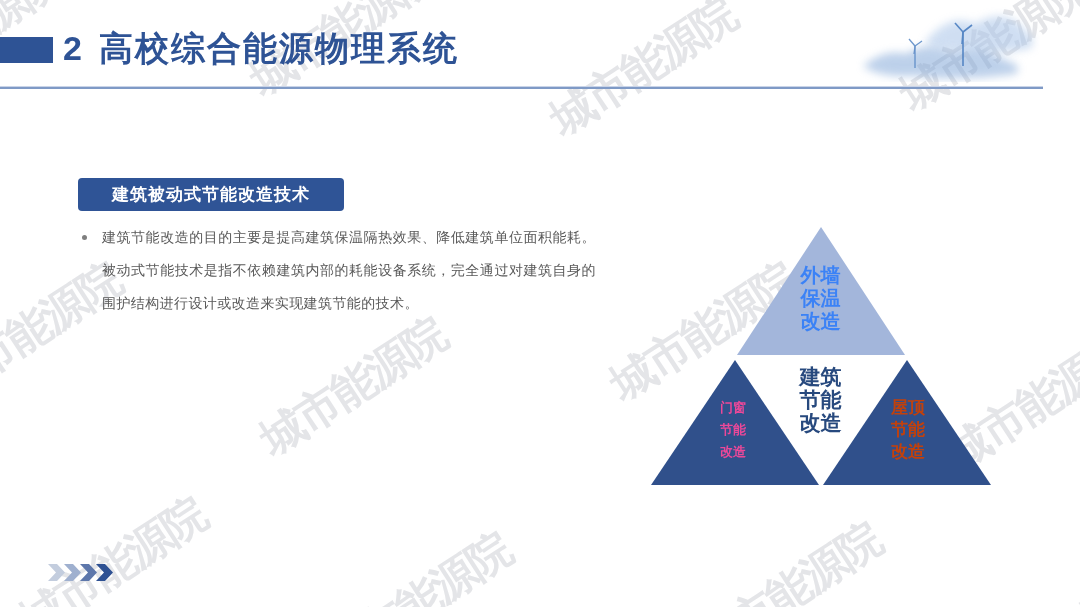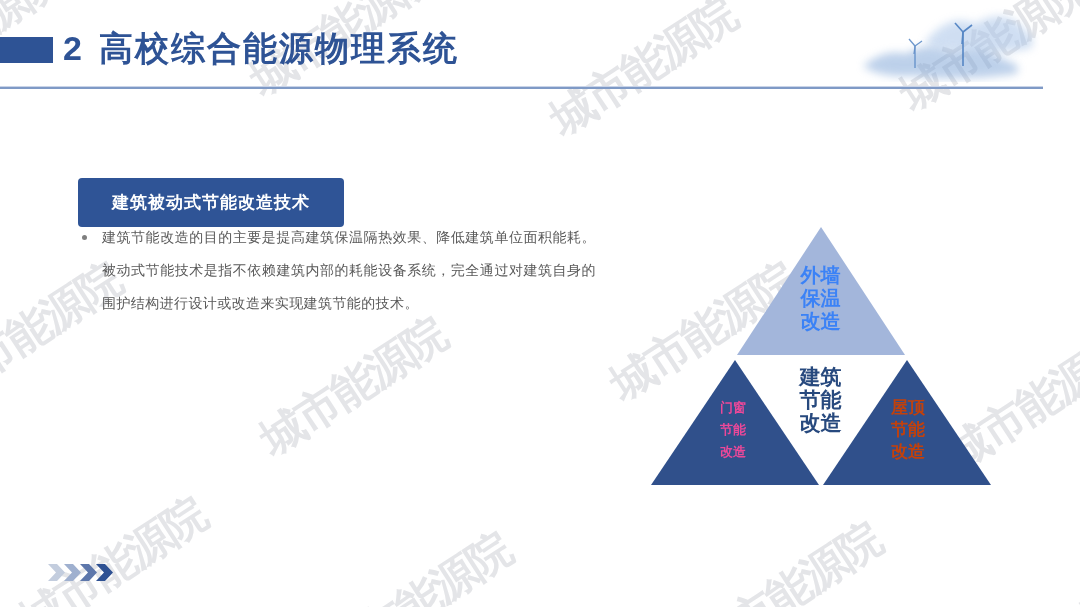--- a/index.html
+++ b/index.html
@@ -14,21 +14,21 @@
   
   .hdr-accent{position:absolute;left:0;top:37px;width:53px;height:26px;background:#2e5395;z-index:3;}
   .hdr-title-row{position:absolute;left:63px;top:26px;display:flex;gap:15px;align-items:baseline;
       font-size:34px;font-weight:bold;color:#2e5395;letter-spacing:2px;z-index:3;}
   .hdr-line{position:absolute;left:0;top:86px;width:1043px;height:0;border-top:1px solid #c9d4e8;
       border-bottom:2px solid #7f9ac6;z-index:3;}
   .mountain-art{position:absolute;right:40px;top:4px;z-index:2;}
 
   
   .sec-title{position:absolute;left:64px;top:112px;font-size:29px;font-weight:bold;color:#2e5395;z-index:3;}
-  .badge{position:absolute;left:78px;top:178px;height:33px;line-height:33px;padding:8px 34px;
+  .badge{position:absolute;left:78px;top:178px;height:33px;line-height:33px;padding:0 34px;
       background:#2f5496;border-radius:4px;color:#ffffff;font-size:17px;font-weight:bold;
       letter-spacing:1px;z-index:3;}
 
   
   .bullets{position:absolute;left:80px;top:221px;width:516px;z-index:3;}
   .bullet-item{display:flex;margin-bottom:3px;}
   .bullet-dot{flex:none;width:5px;height:5px;border-radius:50%;background:#7f7f7f;margin:14px 15px 0 2px;}
   .bullet-text{flex:1;margin:0;font-size:14px;line-height:33px;color:#595959;text-align:justify;
       letter-spacing:0.4px;}
 

